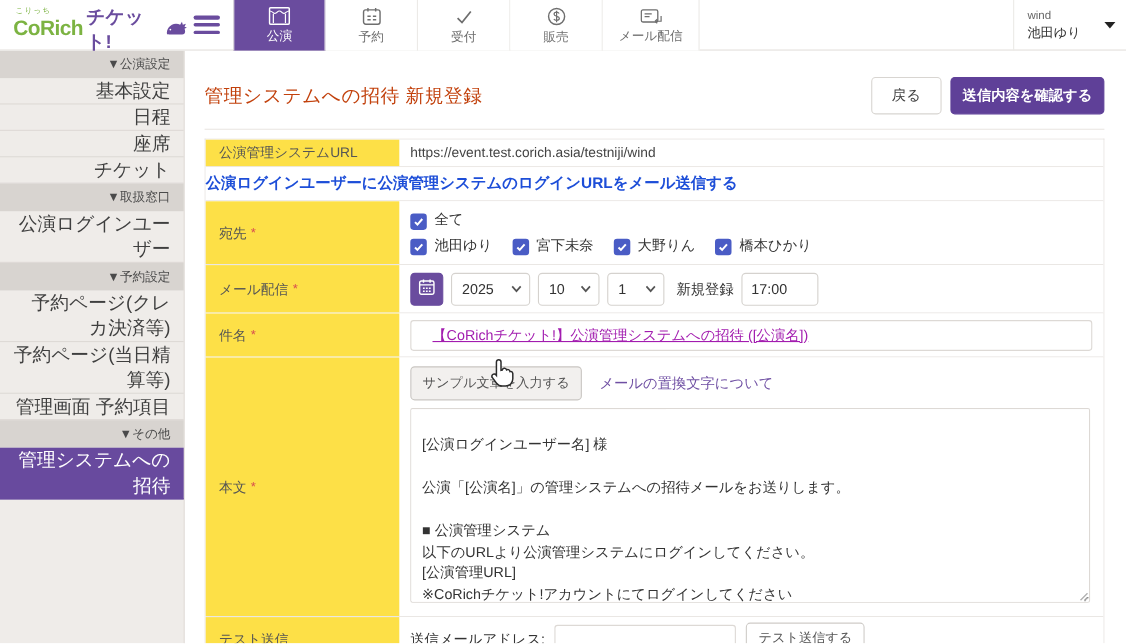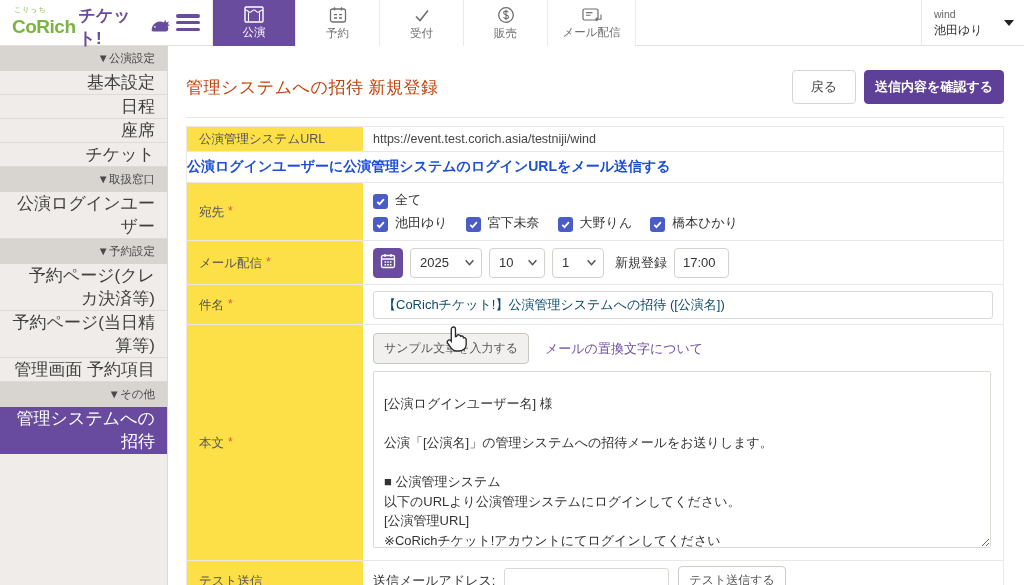--- a/index.html
+++ b/index.html
@@ -68,25 +68,25 @@
         align-items:center; justify-content:center; flex:none; }
   .row-schedule { min-height:44px; }
   .row-schedule .val { gap:7px; }
   .cal-btn { width:30px; height:30px; background:#6a4c9e; border:1px solid #6a4c9e; border-radius:4px;
              display:flex; align-items:center; justify-content:center; cursor:pointer; }
   .select-wrap { position:relative; display:inline-block; }
   .select-wrap select { appearance:none; -webkit-appearance:none; border:1px solid #d5d2ce; border-radius:4px;
         background:#fff; height:30px; font-size:13px; color:#333; padding:0 22px 0 9px; font-family:inherit; }
   .select-wrap .chev { position:absolute; right:7px; top:8px; pointer-events:none; }
   .time-label { font-size:13px; color:#333; margin-left:4px; }
-  .time-input { width:55px; height:30px; border:1px solid #d5d2ce; border-radius:4px; font-size:13px;
+  .time-input { width:70px; height:30px; border:1px solid #d5d2ce; border-radius:4px; font-size:13px;
                 color:#333; padding:0 8px; font-family:inherit; }
   .row-subject { min-height:40px; }
   .subject-input { width:100%; height:28px; border:1px solid #ddd9d5; border-radius:3px; font-size:13px;
-                   color:#0c4a6e; padding:0 9px; font-family:inherit; }
+                   color:#a21caf; padding:0 19px; font-family:inherit;text-decoration:underline; }
   .row-body { min-height:220px; }
   .row-body .val { flex-direction:column; align-items:stretch; justify-content:flex-start; padding:8px 12px 12px 10px; }
   .body-tools { display:flex; align-items:center; gap:16px; margin-bottom:7px; }
   .btn-sample { background:#f2f0ee; border:1px solid #c9c6c2; border-radius:4px; padding:6px 10px;
                 font-size:12px; color:#555; cursor:pointer; font-family:inherit; }
   .replace-link { font-size:13px; color:#6f4fa3; text-decoration:none; cursor:pointer; }
   .body-textarea { width:100%; height:177px; border:1px solid #ddd9d5; border-radius:2px; font-size:13px;
                    line-height:1.5; color:#333; padding:22px 10px; font-family:inherit; resize:vertical; }
   .body-textarea::-webkit-scrollbar { width:9px; }
   .body-textarea::-webkit-scrollbar-track { background:#fafafa; }

